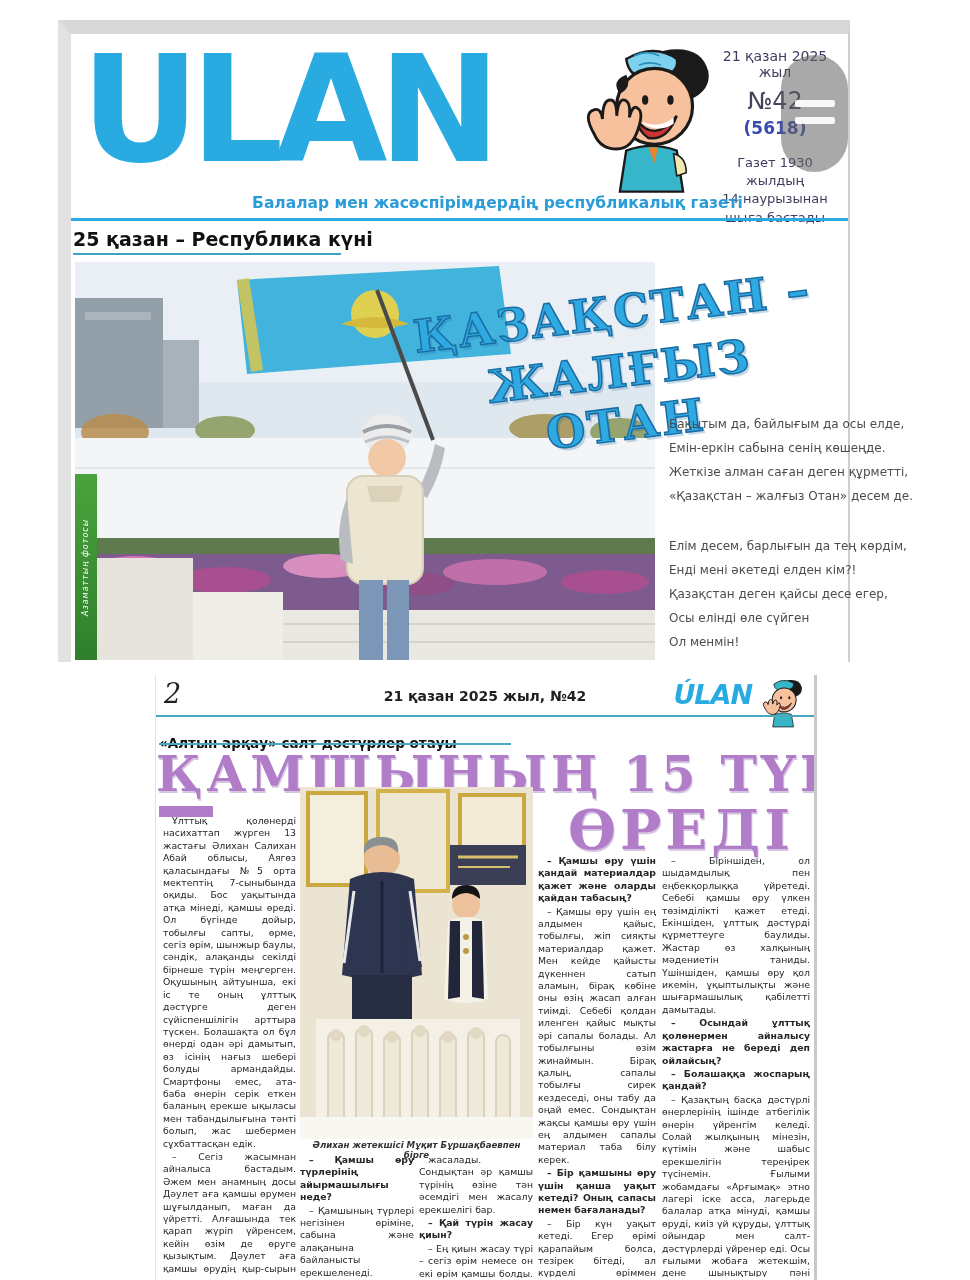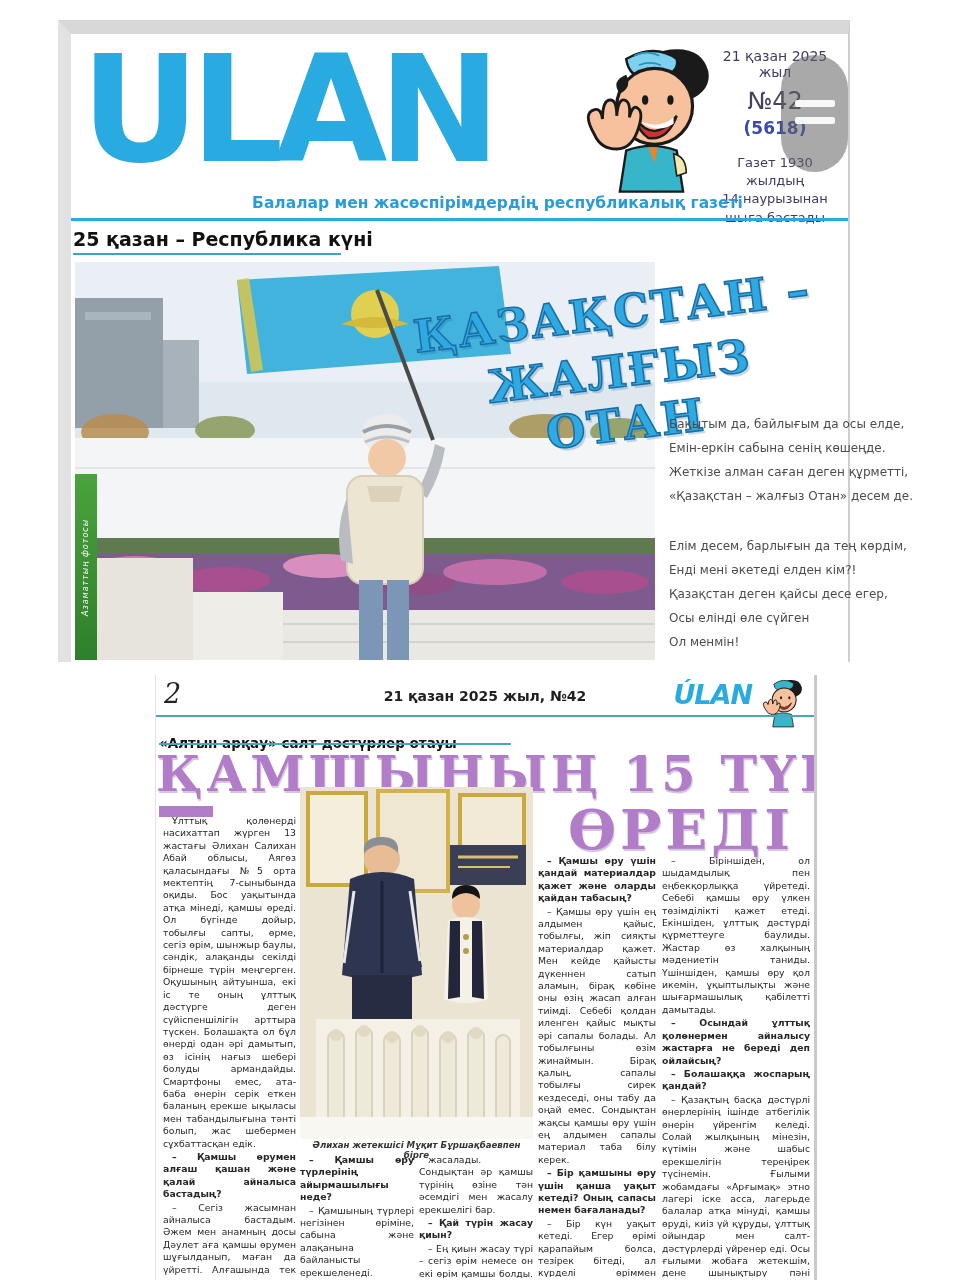--- a/index.html
+++ b/index.html
@@ -282,21 +282,20 @@
           <circle cx="148" cy="250" r="6"></circle>
           <circle cx="176" cy="246" r="6"></circle>
       </g>
       <rect x="0" y="330" width="233" height="22" fill="#f9f7f2"></rect>
     </svg>
   </div>
   <div class="abs photo2-caption">Әлихан жетекшісі Мұқит Бұршақбаевпен бірге</div>
 
   <div id="col1" class="abs ncol">
       <p class="bp">Ұлттық қолөнерді насихаттап жүрген 13 жастағы Әлихан Салихан Абай облысы, Аягөз қаласындағы №5 орта мектептің 7-сыныбында оқиды. Бос уақытында атқа мінеді, қамшы өреді. Ол бүгінде дойыр, тобылғы сапты, өрме, сегіз өрім, шынжыр баулы, сәндік, алақанды секілді бірнеше түрін меңгерген. Оқушының айтуынша, екі іс те оның ұлттық дәстүрге деген сүйіспеншілігін арттыра түскен. Болашақта ол бұл өнерді одан әрі дамытып, өз ісінің нағыз шебері болуды армандайды. Смартфоны емес, ата-баба өнерін серік еткен баланың ерекше ықыласы мен табандылығына тәнті болып, жас шебермен сұхбаттасқан едік.</p>
-      <p class="bp q">– Қамшы өрумен алғаш қашан және қалай айналыса бастадың?</p>
       <p class="bp">– Сегіз жасымнан айналыса бастадым. Әжем мен анамның досы Дәулет аға қамшы өрумен шұғылданып, маған да үйретті. Алғашында тек қарап жүріп үйренсем, кейін өзім де өруге қызықтым. Дәулет аға қамшы өрудің қыр-сырын жақсы білетін шебер адам. Ол маған әр өрімнің мәнін, терінің түрлерін және қамшыны әдемі әрі мықты етіп өрудің тәсілдерін көрсетті. Ағаның қамшы өруге деген сүйіспеншілігі мені де осы өнерге баурады.</p>
     </div>
   <div id="col2" class="abs ncol">
       <p class="bp q">– Қамшы өру түрлерінің айырмашылығы неде?</p>
       <p class="bp">– Қамшының түрлері негізінен өріміне, сабына және алақанына байланысты ерекшеленеді. Мысалы, өріміне қарай төрт өрім, алты өрім, сегіз өрім қамшылар бар. Өрімі көбейген сайын қамшының көрінісі әдемірек, әрі беріктеу болады. Сабына қарай тобылғы сапты, мүйіз сапты,</p>
     </div>
   <div id="col3" class="abs ncol">
       <p class="bp">жасалады. Сондықтан әр қамшы түрінің өзіне тән әсемдігі мен жасалу ерекшелігі бар.</p>
       <p class="bp q">– Қай түрін жасау қиын?</p>
       <p class="bp">– Ең қиын жасау түрі – сегіз өрім немесе он екі өрім қамшы болды. Өйткені мұндай қамшыны өргенде әр таспаны біркелкі етіп жонып, дәл өріп шығу өте қиын. Өрім саны артқан сайын таспалар</p>

